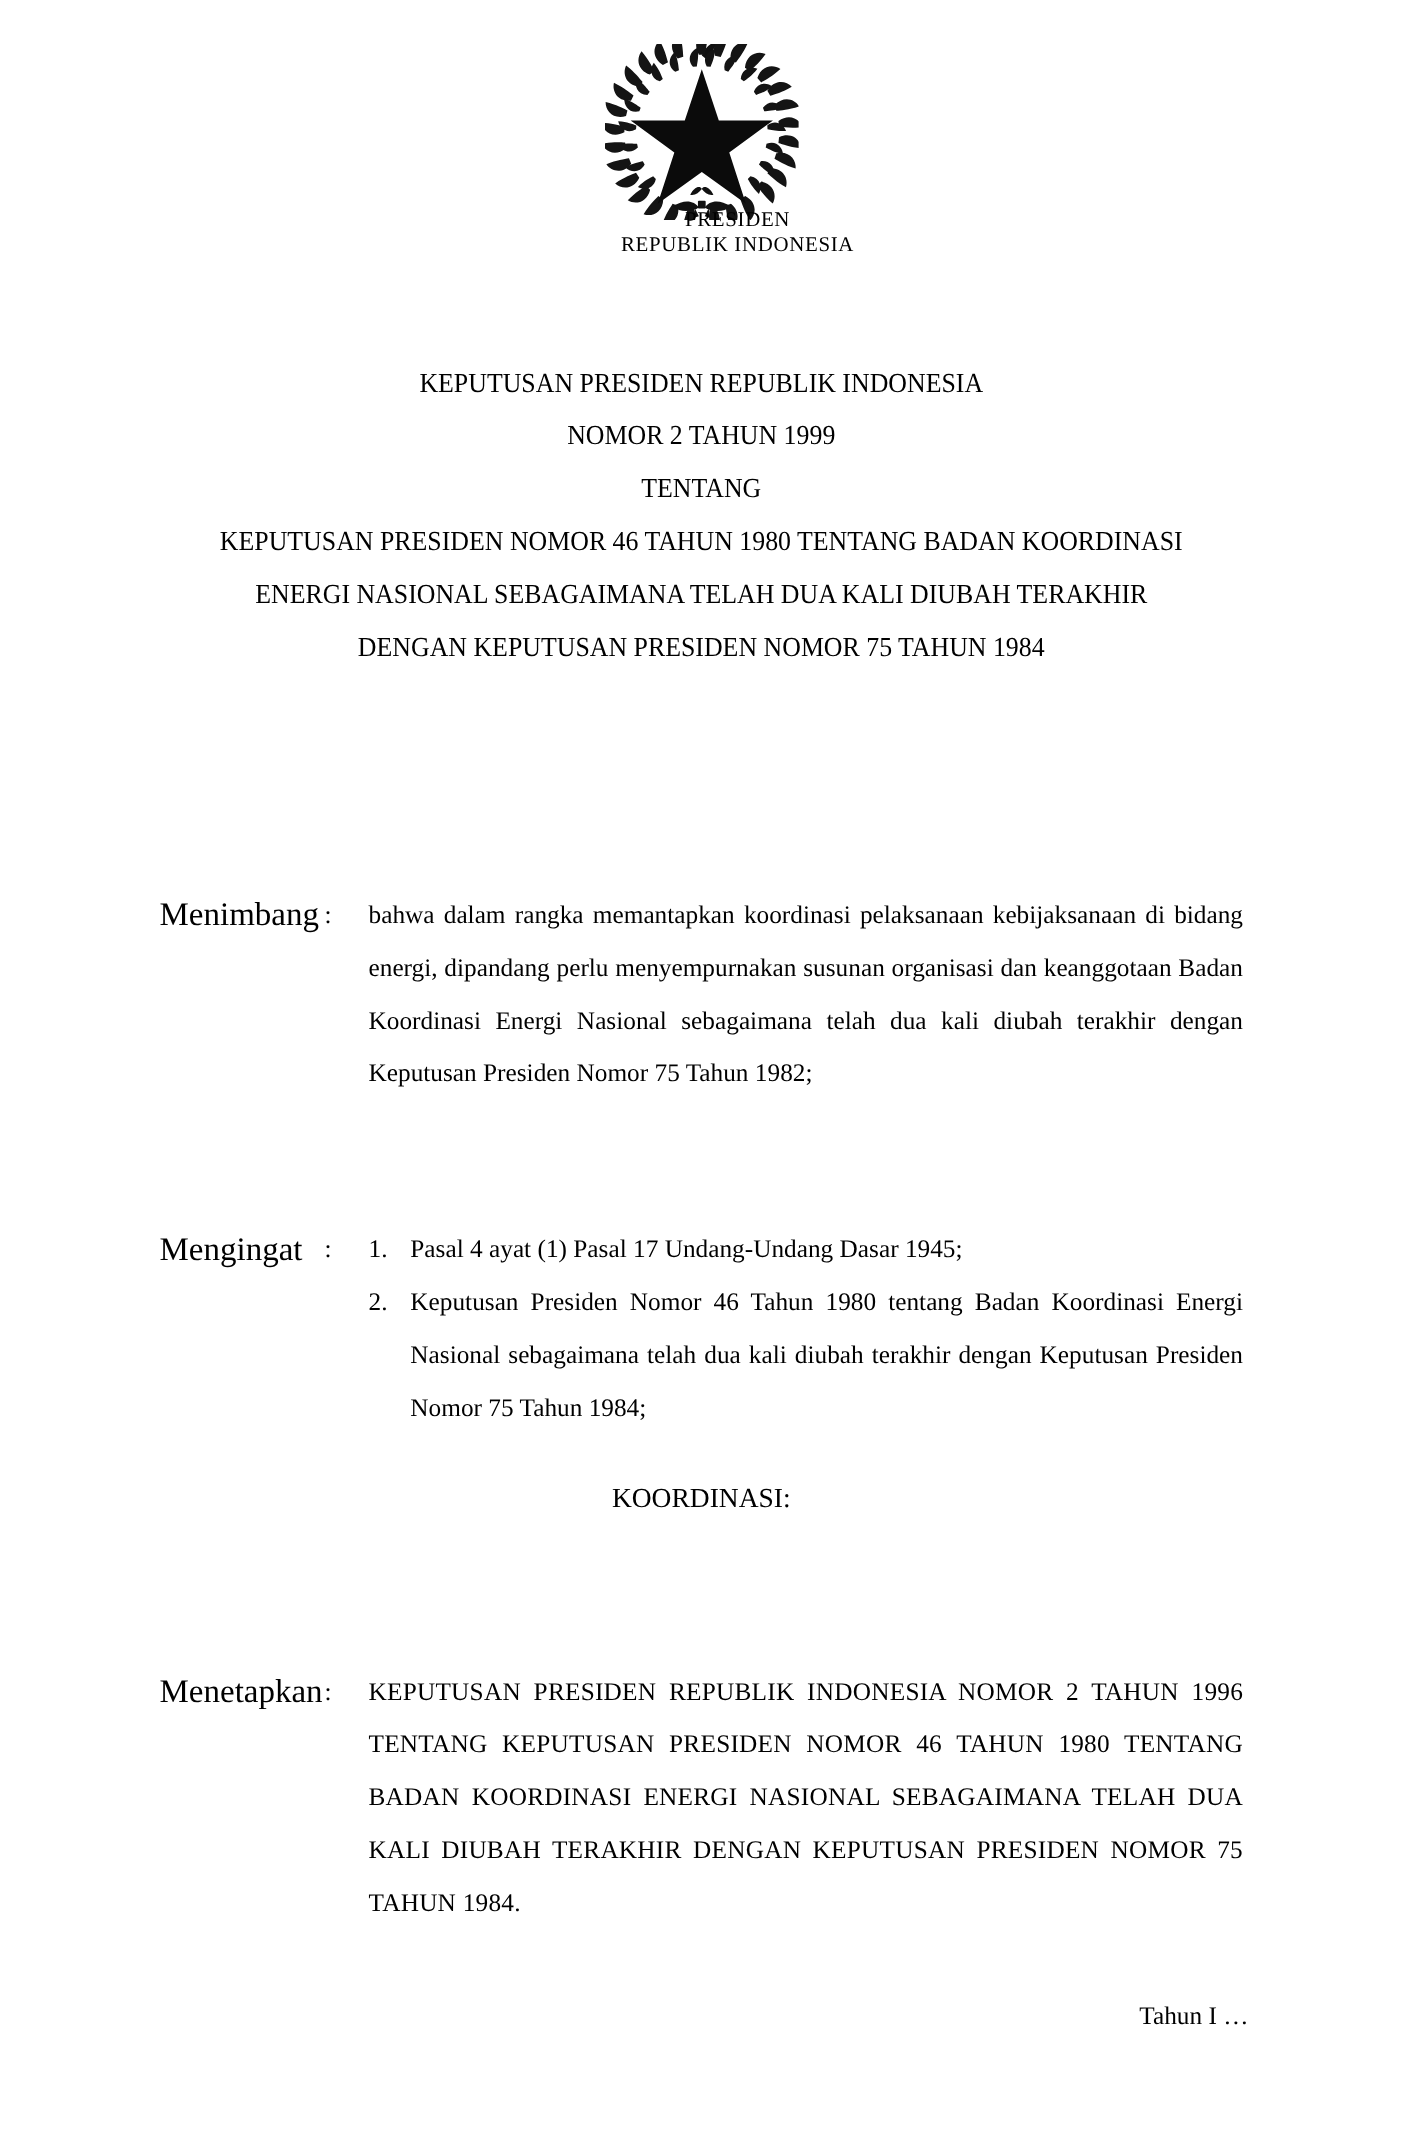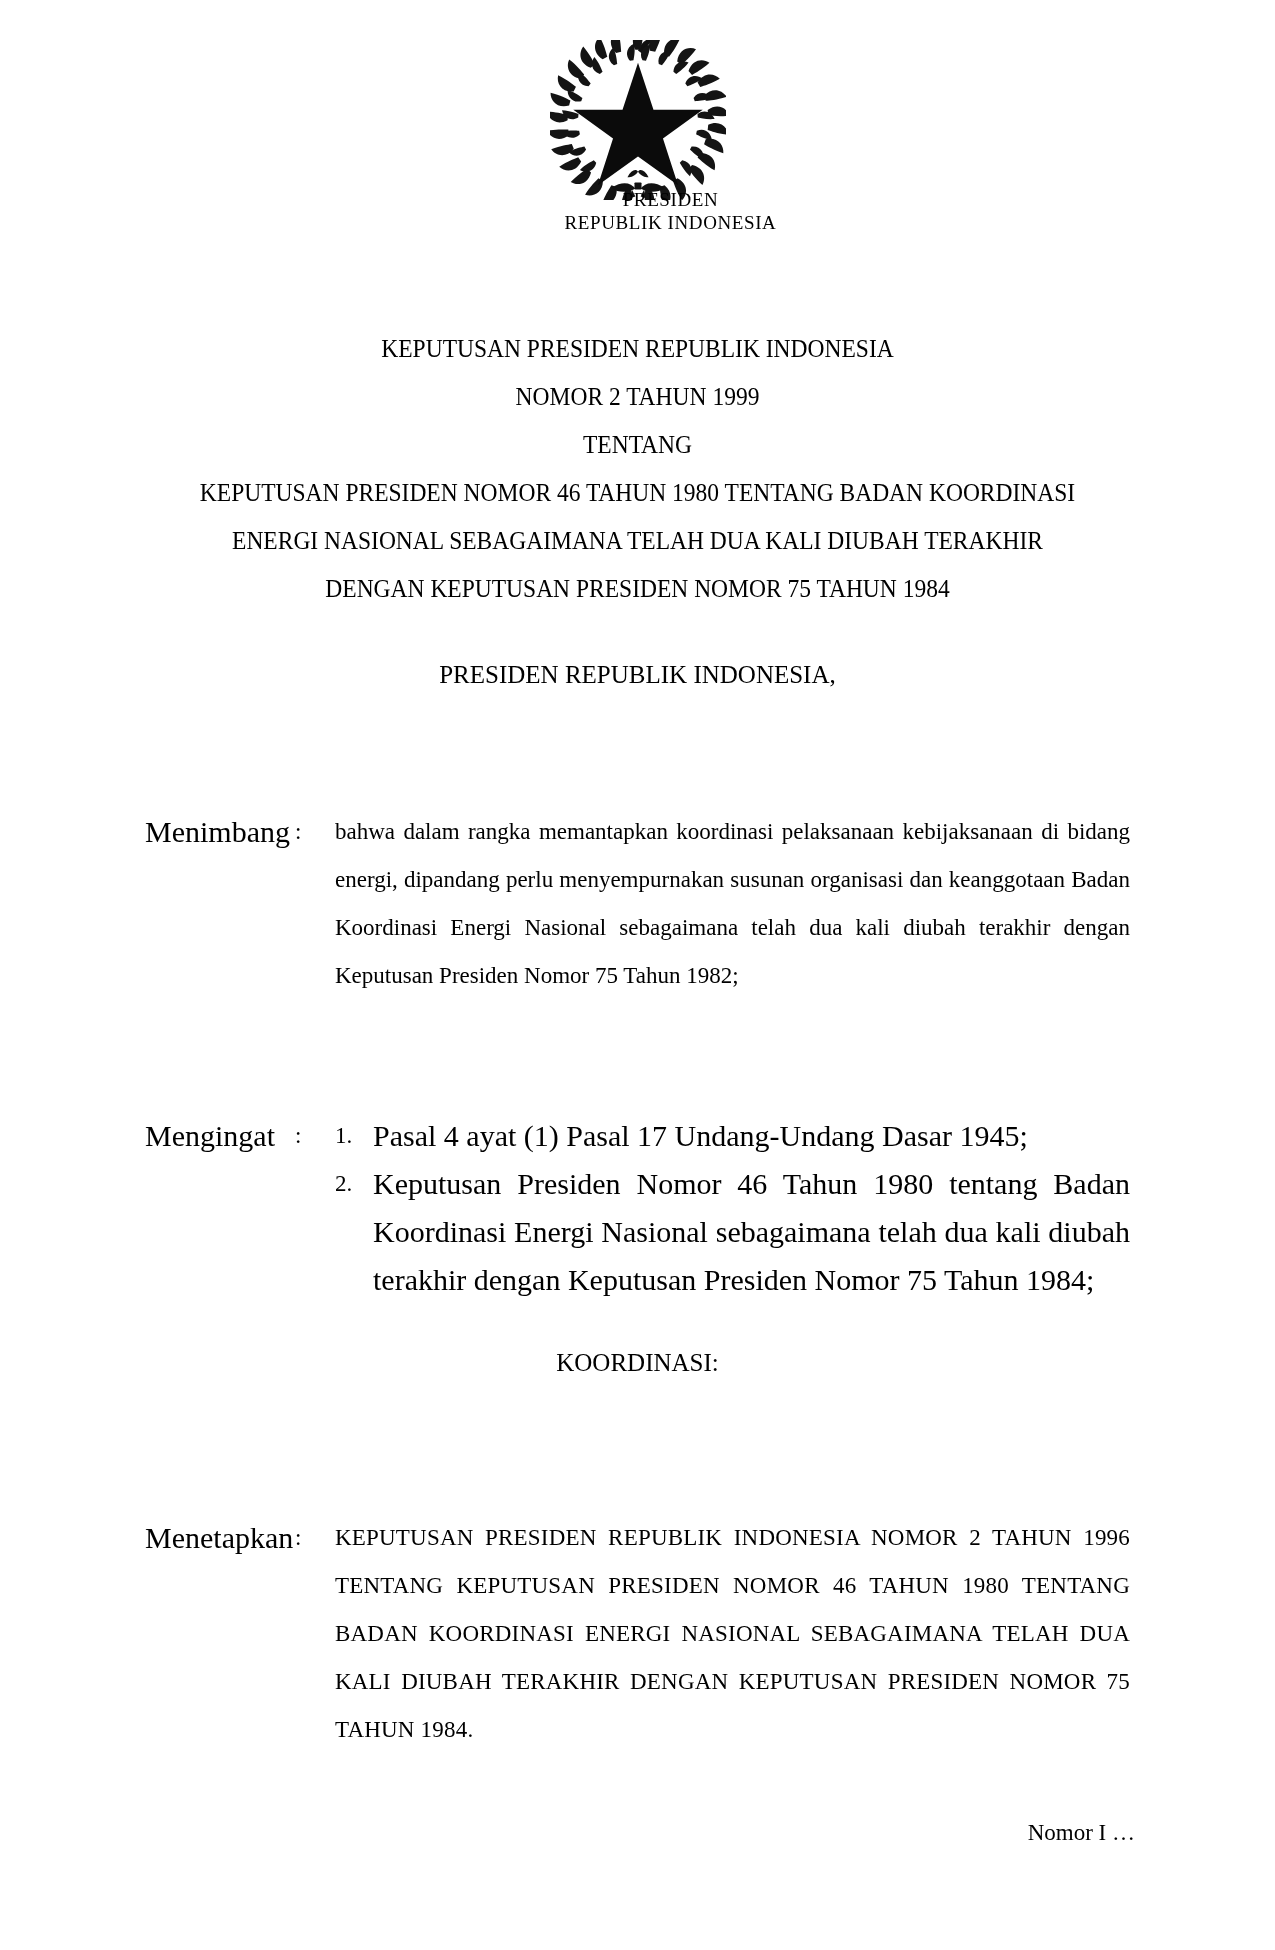--- a/index.html
+++ b/index.html
@@ -126,21 +126,21 @@
     align-items: flex-start;
   }
   .num-marker {
     width: 38px;
     flex: 0 0 38px;
     font-size: 23px;
     line-height: 48px;
   }
   .num-text {
     flex: 1 1 auto;
-    font-size: 30px;
+    font-size: 23px;
     line-height: 48px;
     text-align: justify;
     text-align-last: left;
   }
   .num-text.nojust {
     text-align: left;
   }
 
   
   .memutuskan {
@@ -355,21 +355,20 @@
 
   <div class="title-block">
     <div class="tl">KEPUTUSAN PRESIDEN REPUBLIK INDONESIA</div>
     <div class="tl">NOMOR 2 TAHUN 1999</div>
     <div class="tl">TENTANG</div>
     <div class="tl">KEPUTUSAN PRESIDEN NOMOR 46 TAHUN 1980 TENTANG BADAN KOORDINASI</div>
     <div class="tl">ENERGI NASIONAL SEBAGAIMANA TELAH DUA KALI DIUBAH TERAKHIR</div>
     <div class="tl">DENGAN KEPUTUSAN PRESIDEN NOMOR 75 TAHUN 1984</div>
   </div>
 
-  <div class="subheading">PRESIDEN REPUBLIK INDONESIA,</div>
 
   <div class="clause" style="top:808px;">
     <div class="clause-row">
       <div class="clause-label">Menimbang</div>
       <div class="clause-colon">:</div>
       <div class="clause-body">bahwa dalam rangka memantapkan koordinasi pelaksanaan kebijaksanaan di bidang energi, dipandang perlu menyempurnakan susunan organisasi dan keanggotaan Badan Koordinasi Energi Nasional sebagaimana telah dua kali diubah terakhir dengan Keputusan Presiden Nomor 75 Tahun 1982;</div>
     </div>
   </div>
 
   <div class="clause" style="top:1112px;">
@@ -394,15 +393,15 @@
   <div class="memutuskan">KOORDINASI:</div>
 
   <div class="clause" style="top:1514px;">
     <div class="clause-row">
       <div class="clause-label">Menetapkan</div>
       <div class="clause-colon">:</div>
       <div class="clause-body allcaps">KEPUTUSAN PRESIDEN REPUBLIK INDONESIA NOMOR 2 TAHUN 1996 TENTANG KEPUTUSAN PRESIDEN NOMOR 46 TAHUN 1980 TENTANG BADAN KOORDINASI ENERGI NASIONAL SEBAGAIMANA TELAH DUA KALI DIUBAH TERAKHIR DENGAN KEPUTUSAN PRESIDEN NOMOR 75 TAHUN 1984.</div>
     </div>
   </div>
 
-  <div class="footer-note">Nomor I  …</div>
+  <div class="footer-note">Tahun I  …</div>
 
 </div>
 
 </body></html>

